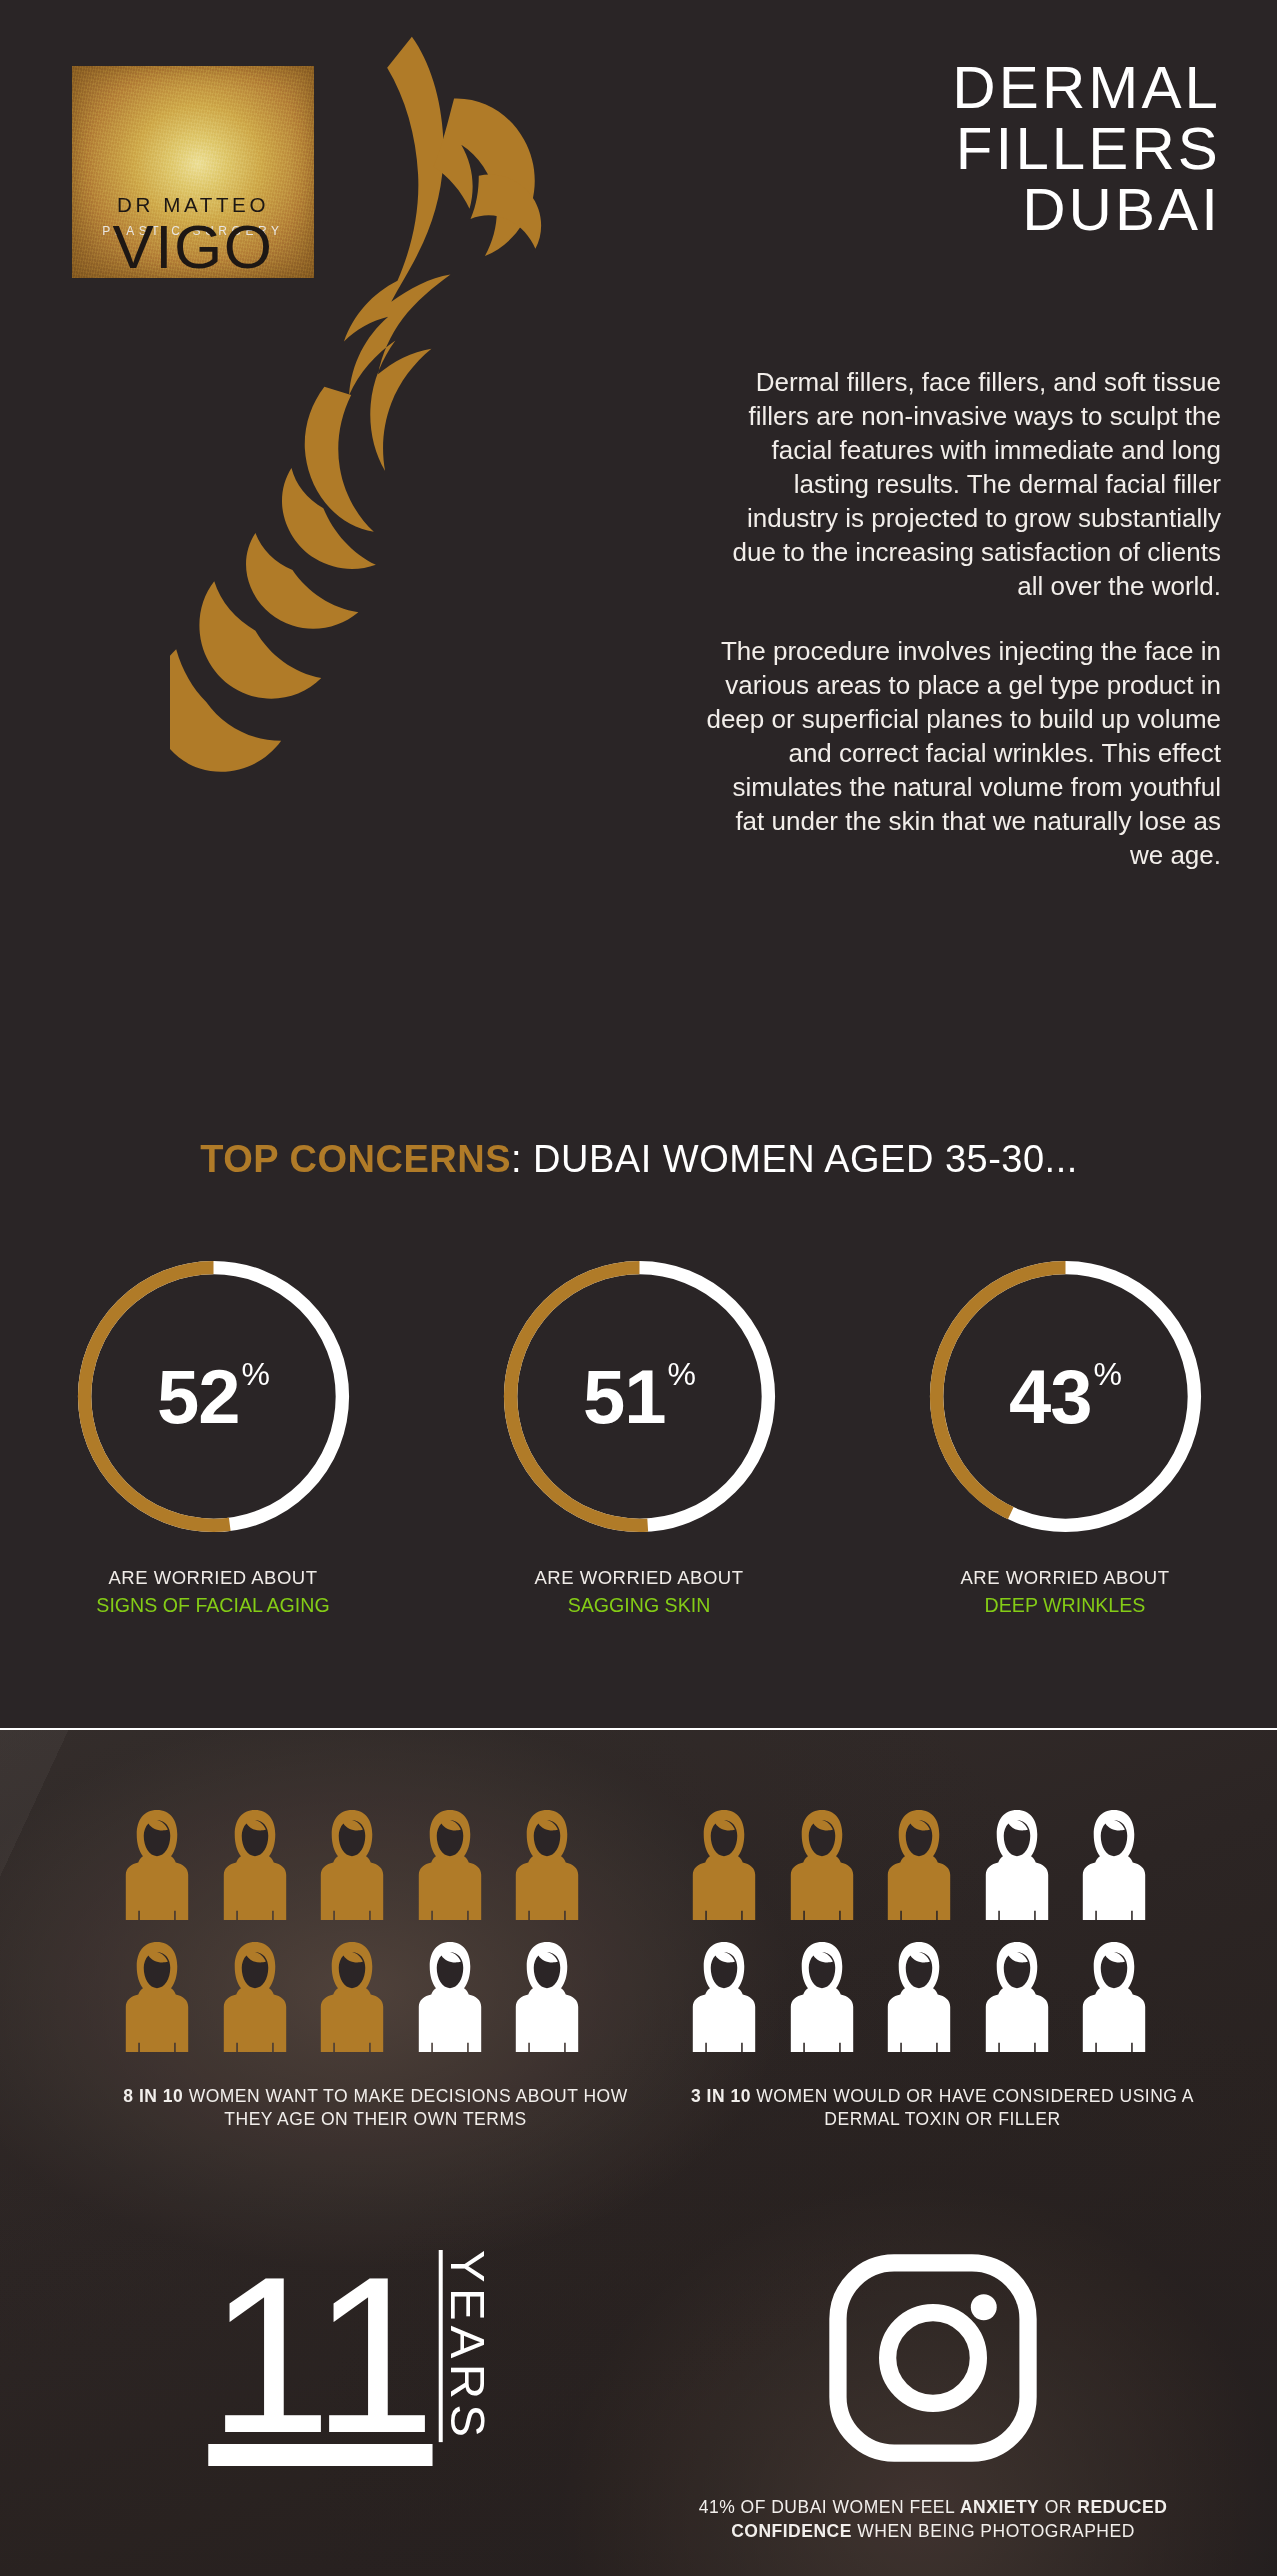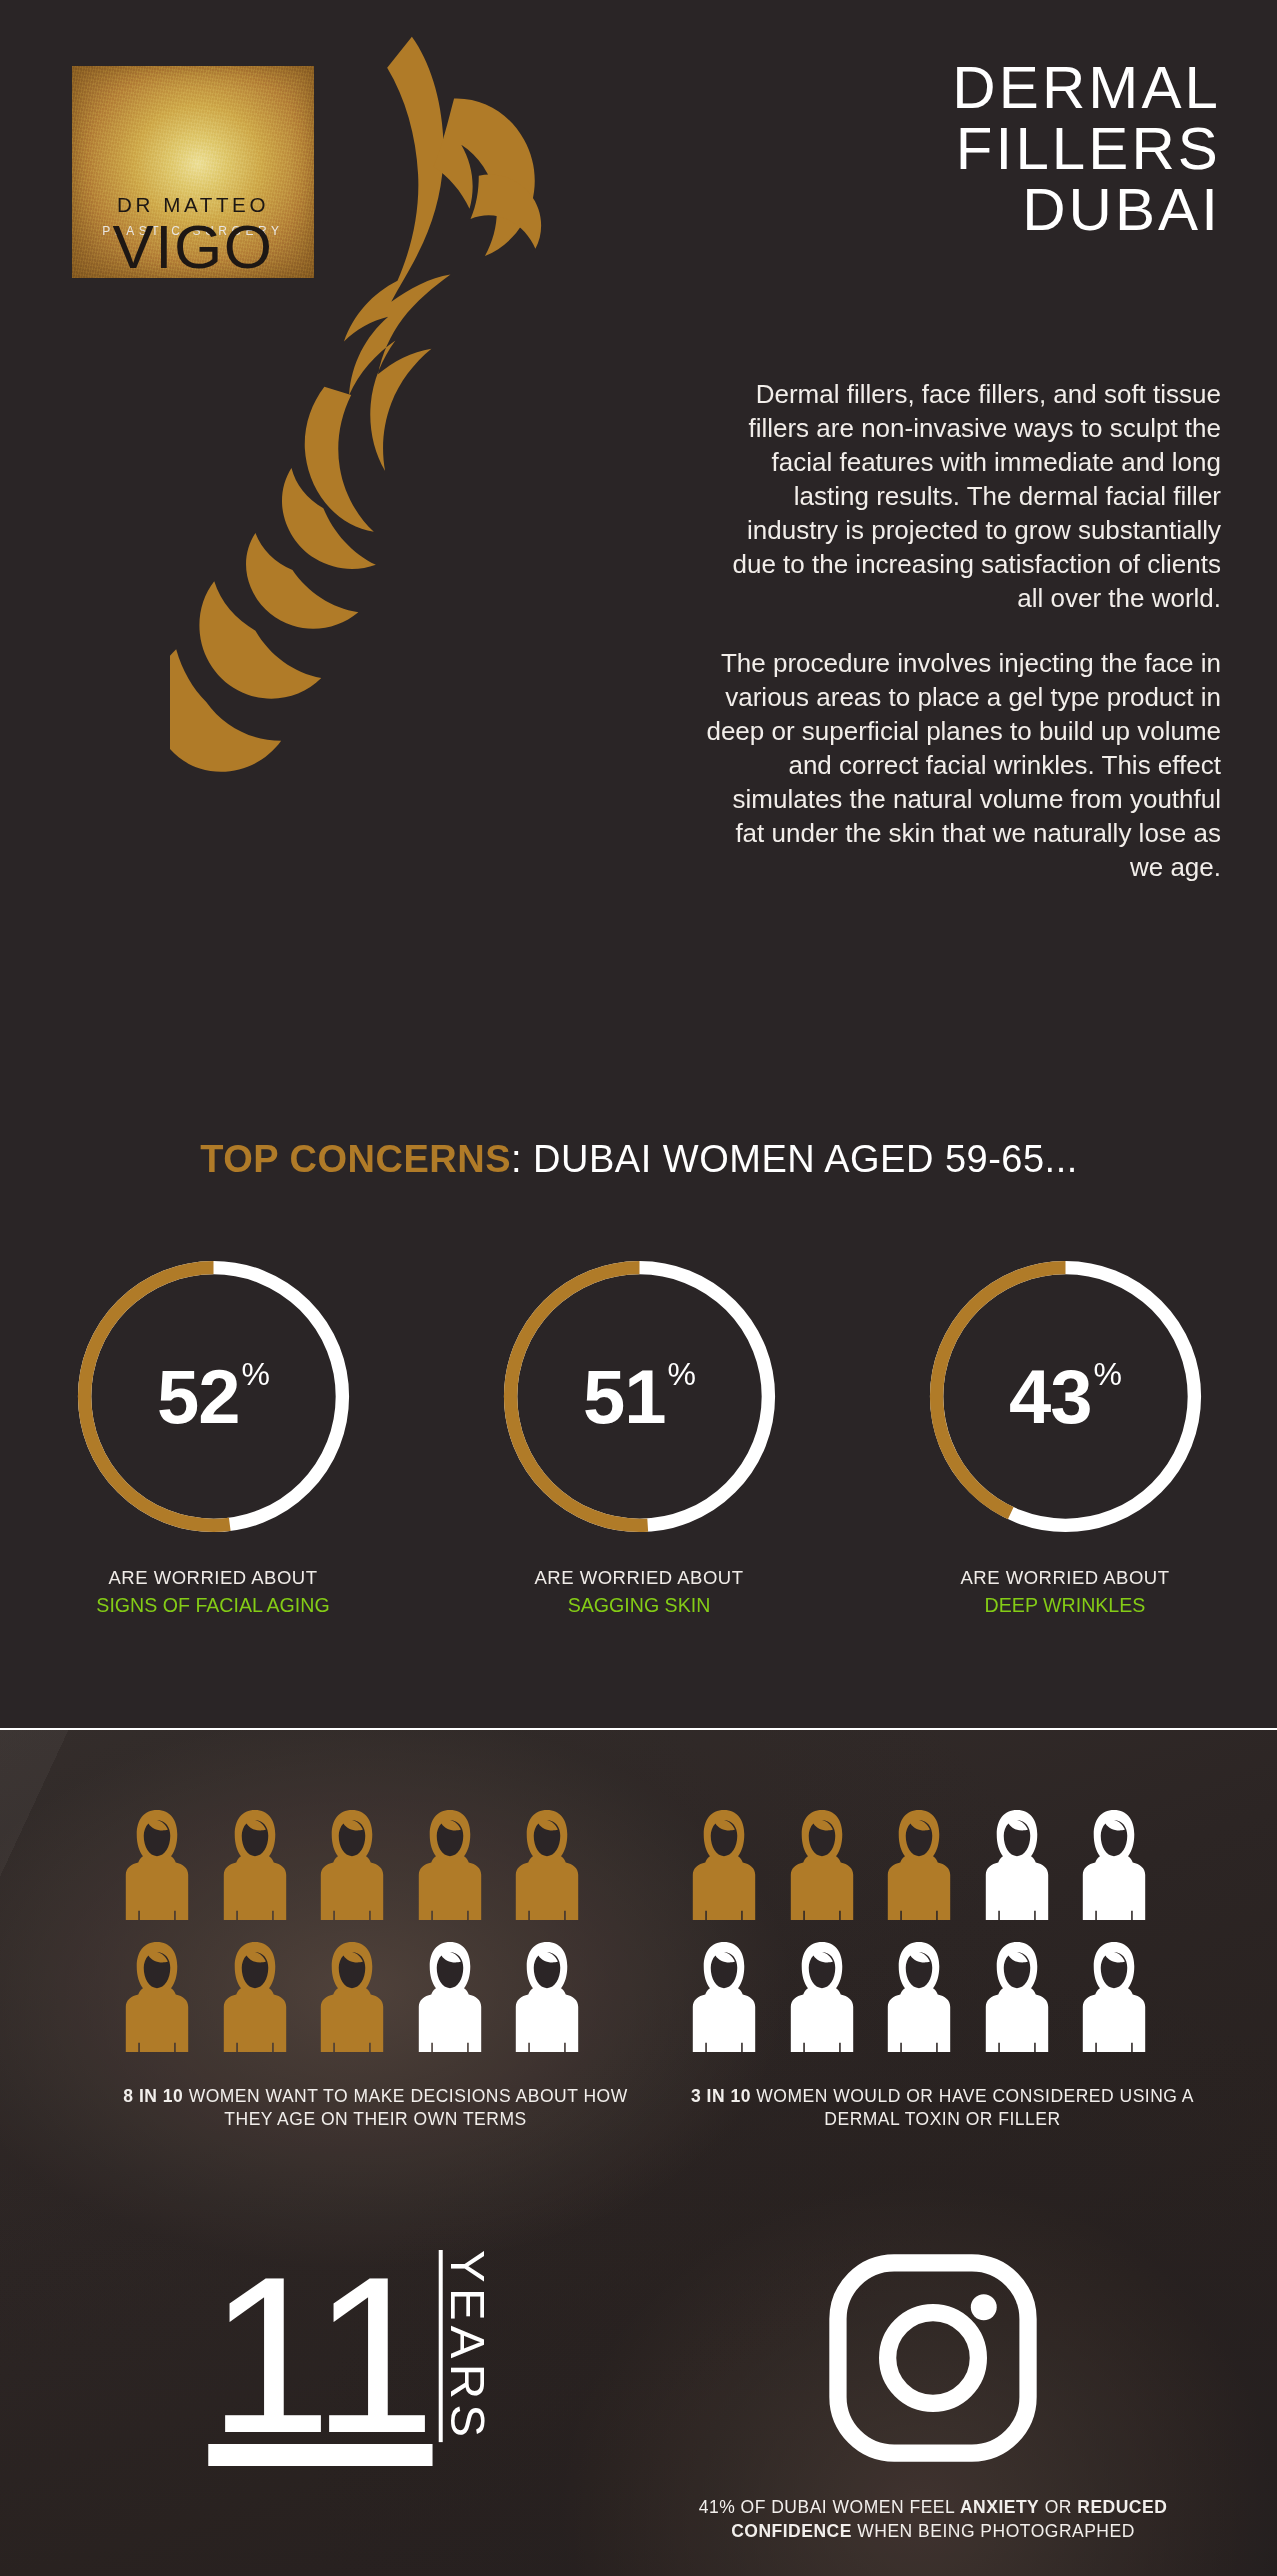--- a/index.html
+++ b/index.html
@@ -62,21 +62,21 @@
     position:absolute; right:57px; top:57px; width:644px;
     text-align:right;
     font-size:60px; line-height:61px; letter-spacing:3.1px;
     font-weight:300; color:#ffffff;
   }
   .hero-copy{
     position:absolute; right:57px; top:361px; width:520px;
     text-align:right;
     font-size:26px; line-height:34px; font-weight:300; color:#f2eeea;
   }
-  .hero-copy p{margin:16px 0 31px 0;}
+  .hero-copy p{margin:4px 0 31px 0;}
 
   
   .concerns{
     position:absolute; left:0; top:1051px; width:1278px; height:677px;
     background:#2a2526;
   }
   .sec-head{
     position:absolute; left:0; right:0; top:87px;
     text-align:center; font-size:38px; letter-spacing:0.5px; font-weight:300; color:#ffffff;
   }
@@ -169,21 +169,21 @@
     </div>
 
     <div class="hero-copy">
       <p>Dermal fillers, face fillers, and soft tissue fillers are non-invasive ways to sculpt the facial features with immediate and long lasting results. The dermal facial filler industry is projected to grow substantially due to the increasing satisfaction of clients all over the world.</p>
       <p>The procedure involves injecting the face in various areas to place a gel type product in deep or superficial planes to build up volume and correct facial wrinkles. This effect simulates the natural volume from youthful fat under the skin that we naturally lose as we age.</p>
     </div>
   </div>
 
   <div class="concerns">
     <div class="sec-head">
-      <span class="gold">TOP CONCERNS</span><span>: DUBAI WOMEN AGED 59-65...</span>
+      <span class="gold">TOP CONCERNS</span><span>: DUBAI WOMEN AGED 35-30...</span>
     </div>
     <div class="donut-row" id="donuts-top">
         <div class="donut-cell">
           <div class="donut">
             <svg width="299" height="299" viewBox="0 0 580 580">
               <circle cx="290" cy="290" r="250" fill="none" stroke="#ffffff" stroke-width="26"></circle>
               <circle cx="290" cy="290" r="250" fill="none" stroke="#b07b28" stroke-width="26" stroke-dasharray="816.8140899333462 753.9822368615503" transform="scale(-1,1) translate(-580,0) rotate(-90 290 290)"></circle>
             </svg>
             <div class="val">52<sup>%</sup></div>
           </div>

